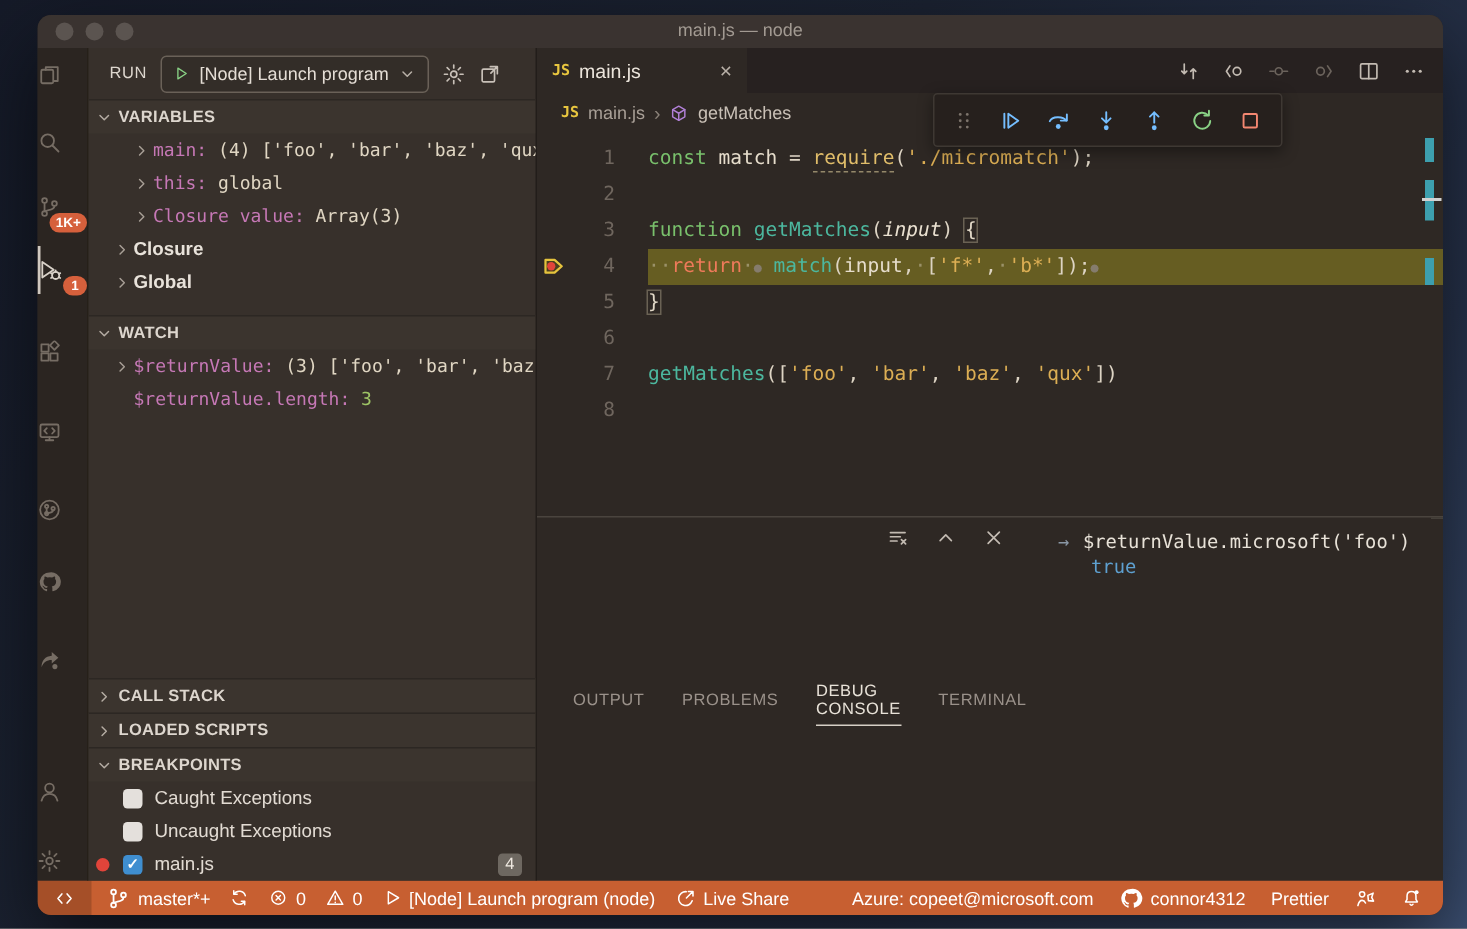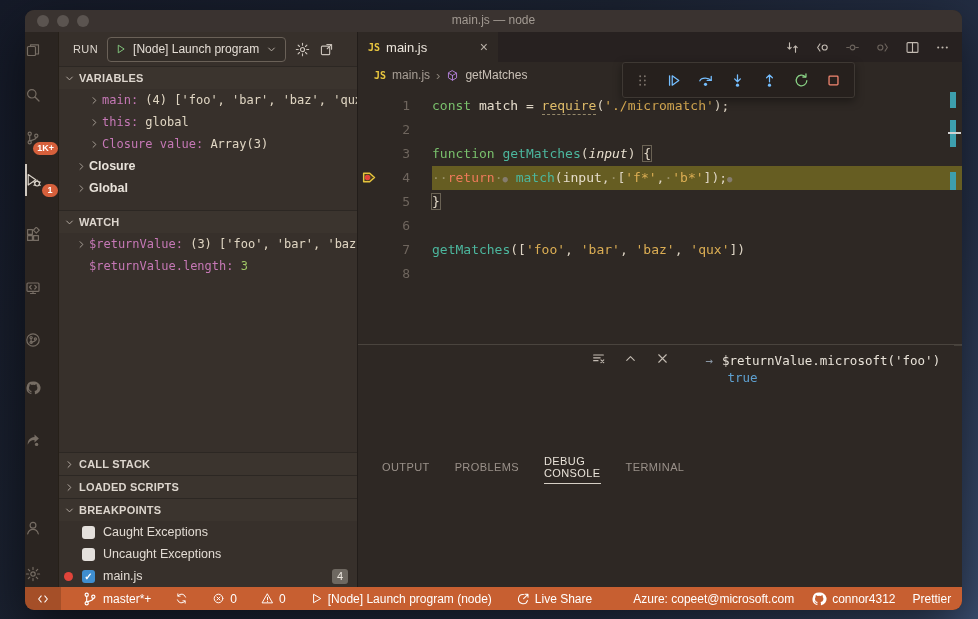--- a/index.html
+++ b/index.html
@@ -95,21 +95,21 @@
   .ptab{font-size:11px;letter-spacing:.4px;color:#9a918a;padding:6px 0 4px;}
   .ptab.active{color:#e8e2d8;border-bottom:1px solid #d6cfc5;}
   .panel-actions{position:absolute;right:14px;top:0;height:27px;display:flex;align-items:center;gap:17px;color:#c3bbb2;}
   .console-out{flex:1;font-family:"DejaVu Sans Mono",monospace;font-size:12.5px;padding:7px 0 0 7px;}
   .c-expr{display:flex;gap:9px;color:#e8e2d8;line-height:17px;}
   .c-arrow{color:#8a97a5;}
   .c-result{color:#5ea0d0;line-height:17px;padding-left:22px;}
   .console-input{flex:0 0 20px;border-top:1px solid #45403a;display:flex;align-items:center;padding-left:9px;
                  color:#e8e2d8;font-family:"DejaVu Sans Mono",monospace;font-size:13px;font-weight:bold;}
   
-  .statusbar{flex:0 0 23px;background:#c75f31;display:flex;align-items:center;color:#fff;font-size:12px;gap:11px;}
+  .statusbar{flex:0 0 23px;background:#c75f31;display:flex;align-items:center;color:#fff;font-size:12px;}
   .sb-item{display:flex;align-items:center;gap:5px;margin-right:13px;white-space:nowrap;}
   .sb-cell{background:rgba(0,0,0,.17);height:23px;padding:0 11px;margin-right:10px;}
   .sb-right{margin-left:auto;display:flex;align-items:center;}
   .sb-right .sb-item{margin-right:0;margin-left:17px;}
   .sb-right{padding-right:14px;}
 </style>
 </head>
 <body>
 
 <div class="desktop">

